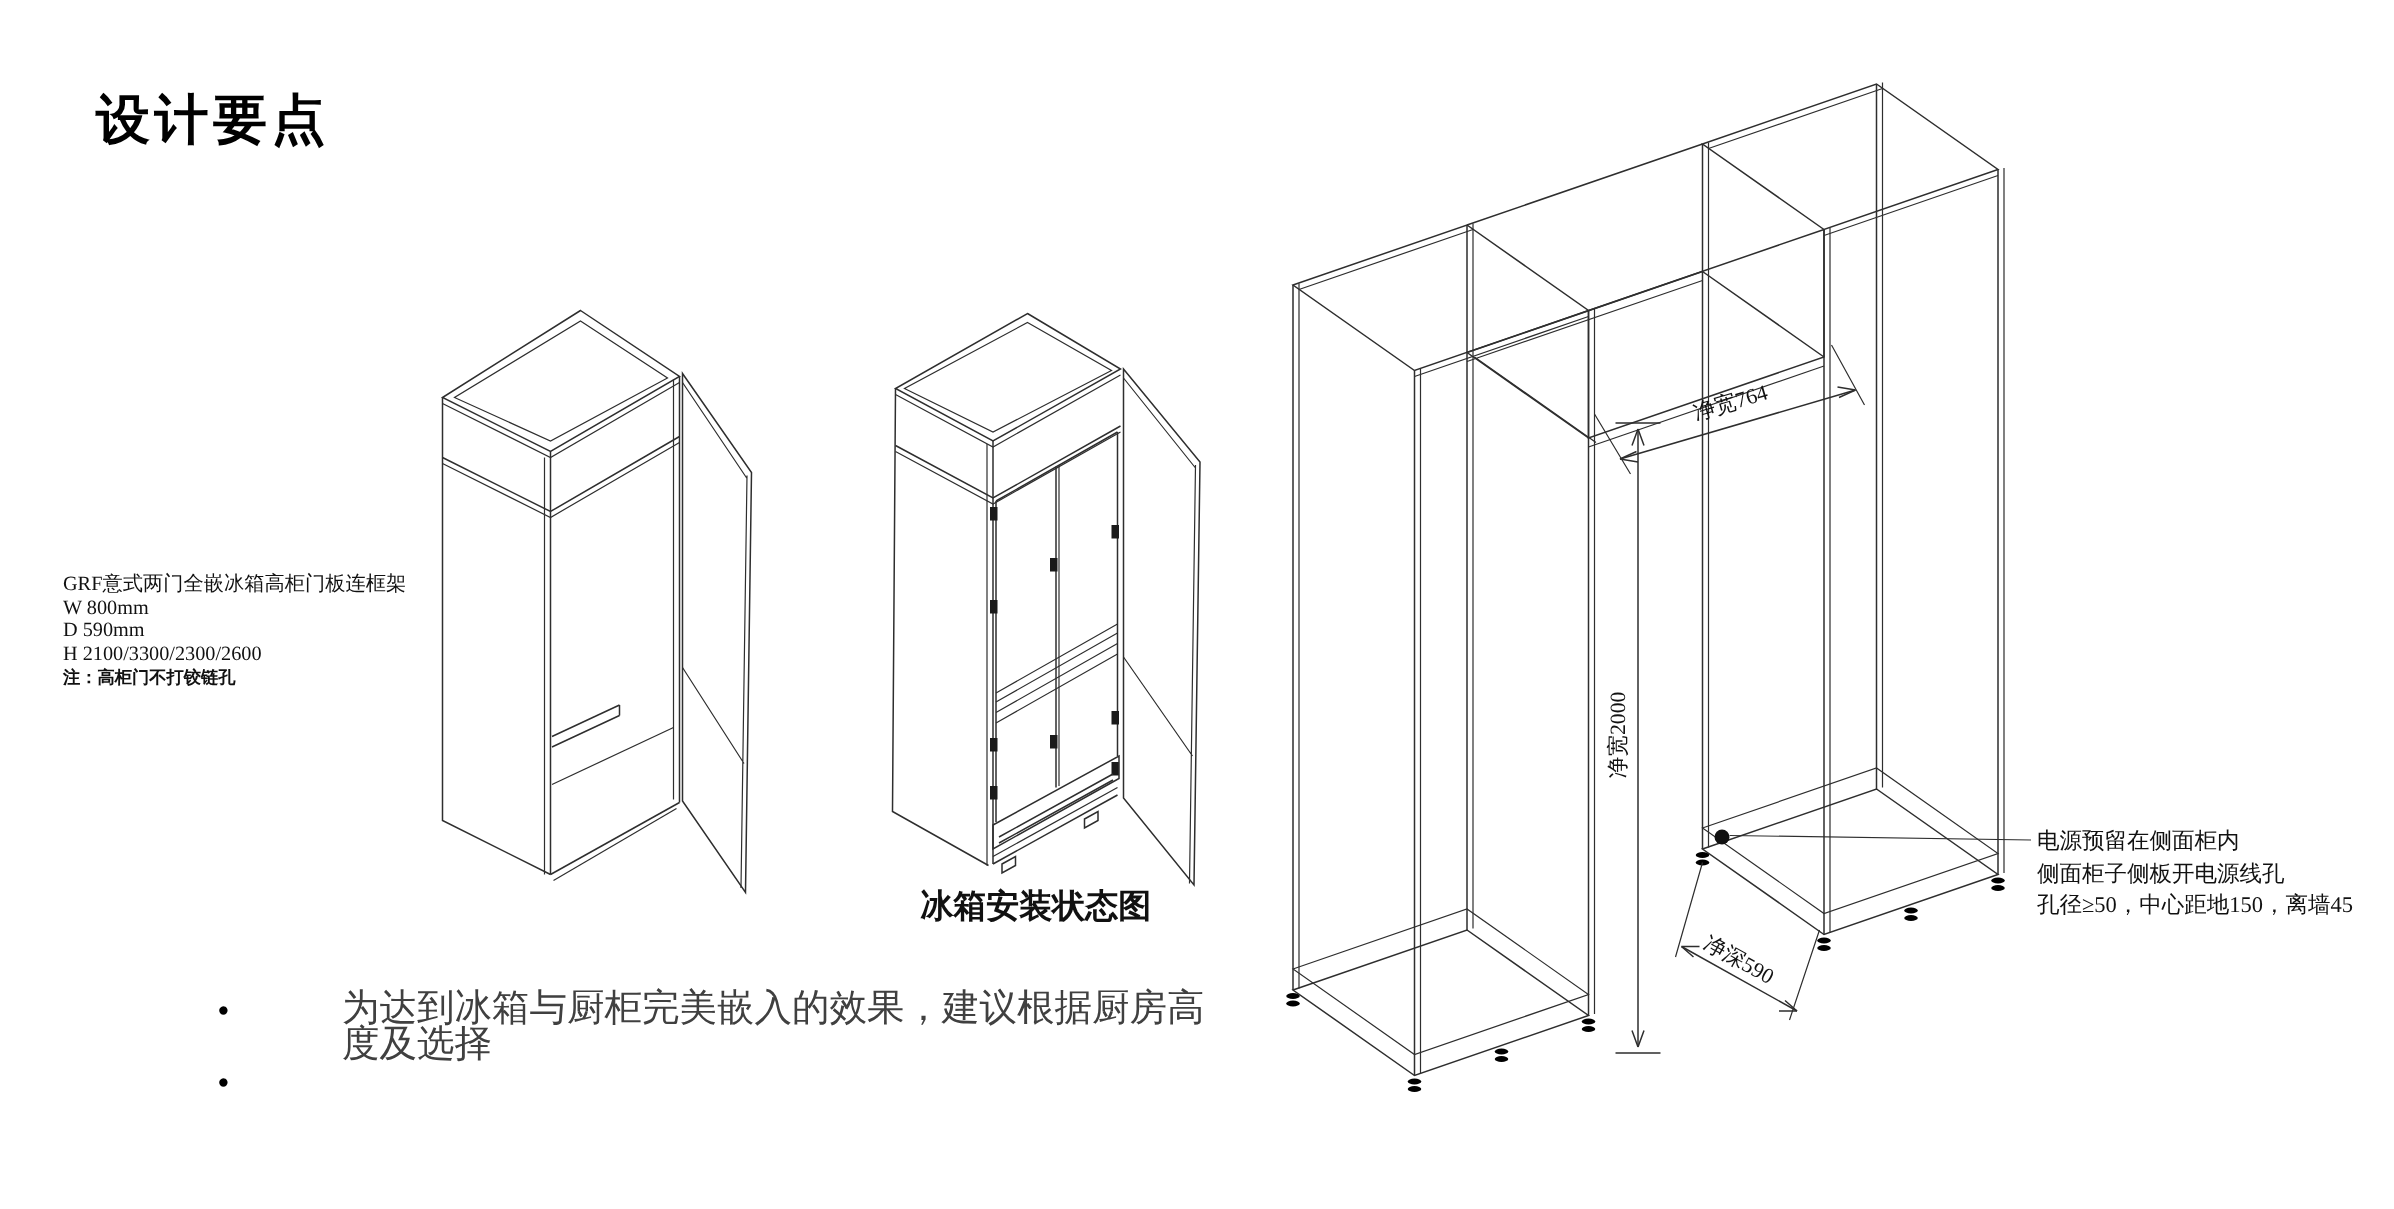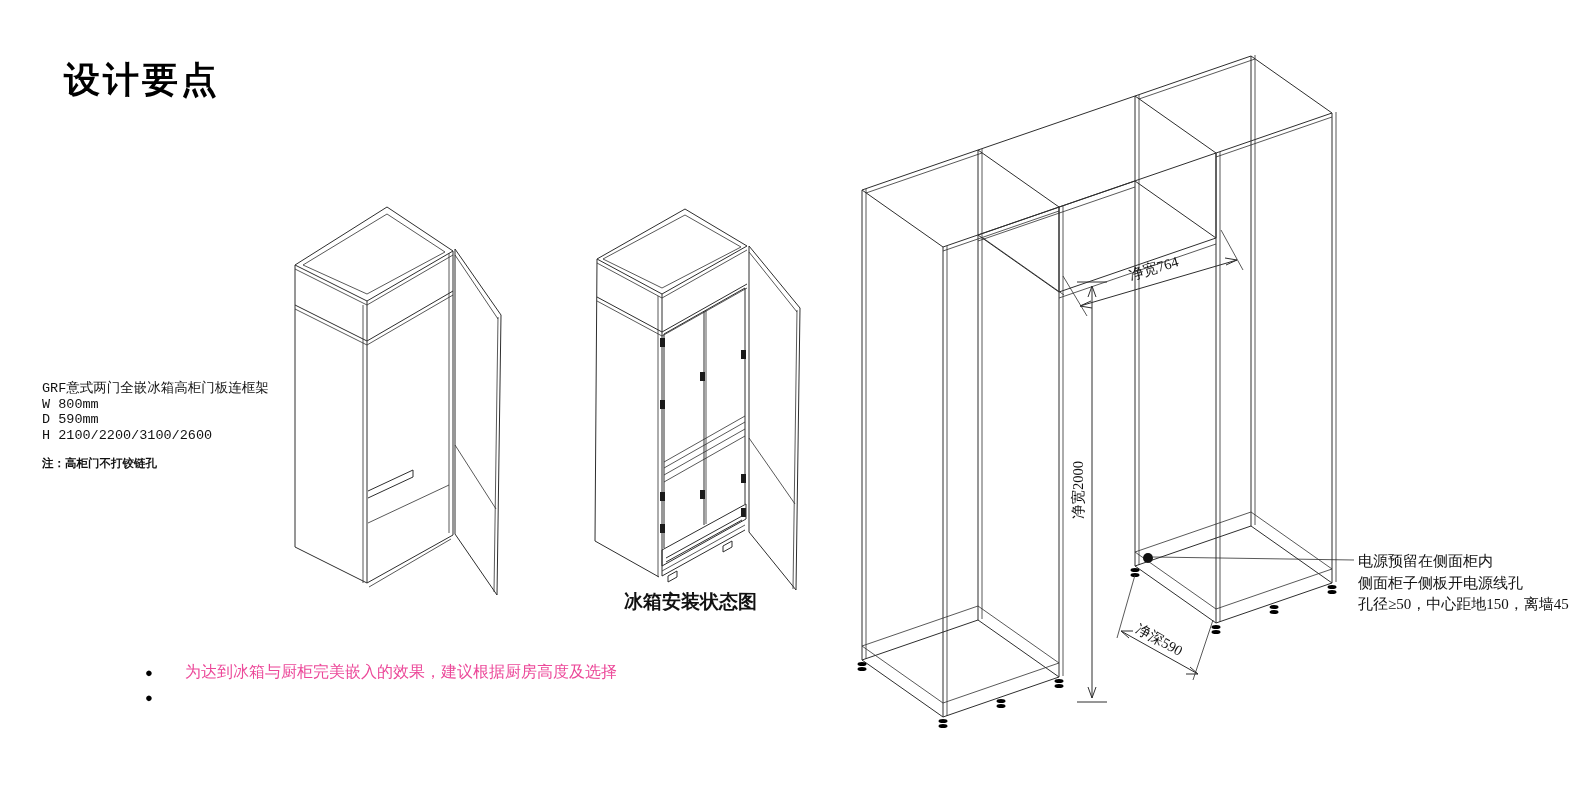--- a/index.html
+++ b/index.html
@@ -1,45 +1,45 @@
 <!DOCTYPE html>
 <html><head>
 <meta charset="utf-8">
 <style>
   * { margin:0; padding:0; box-sizing:border-box; }
   html,body { width:1596px; height:806px; background:#ffffff; overflow:hidden; position:relative;
               font-family:"Liberation Sans", sans-serif; color:#000; }
   .abs { position:absolute; }
   .title { left:64px; top:56px; font-size:36px; font-weight:bold; letter-spacing:3px; color:#000; }
-  .spec { left:42px; top:381px; width:270px; font-family:Liberation Mono, monospace; font-size:13.5px; line-height:15.5px; color:#111; }
-  .spec .spec-note { font-size:11.5px; font-weight:bold; margin-top:13px; }
+  .spec { left:42px; top:381px; width:270px; font-family:Liberation Serif, serif; font-size:13.5px; line-height:15.5px; color:#111; }
+  .spec .spec-note { font-size:11.5px; font-weight:bold; margin-top:2px; }
   .caption { left:598px; top:589px; width:185px; text-align:center; font-family:"Liberation Serif", serif;
-             font-size:19px; font-weight:bold; color:#111; }
+             font-size:22px; font-weight:bold; color:#111; }
   .power-note { left:1358px; top:551px; width:245px; font-family:"Liberation Serif", serif;
                 font-size:15px; line-height:21.5px; color:#111; white-space:nowrap; }
   .bullets { left:145px; top:660px; width:660px; }
   .bullet-row { display:flex; align-items:flex-start; }
   .bullet-marker { width:40px; font-size:13px; line-height:24px; padding-top:1px; color:#000; flex:0 0 40px; }
-  .bullet-text { font-size:16px; line-height:24px; color:#ec4899; }
+  .bullet-text { font-size:25px; line-height:24px; color:#404040;margin-left:43px; }
   svg { position:absolute; overflow:visible; }
   svg path, svg line, svg polyline, svg circle.o { fill:none; stroke:#2e2e2e; stroke-width:1; }
   svg .thin { stroke-width:0.8; }
   svg text { font-family:"Liberation Serif", serif; fill:#111; }
   .dim-label { font-size:14.5px; }
 </style>
 </head>
 <body>
 
 <div class="abs title">设计要点</div>
 
 <div class="abs spec">
   <div>GRF意式两门全嵌冰箱高柜门板连框架</div>
   <div>W 800mm</div>
   <div>D 590mm</div>
-  <div>H 2100/2200/3100/2600</div>
+  <div>H 2100/3300/2300/2600</div>
   <div class="spec-note">注：高柜门不打铰链孔</div>
 </div>
 
 <svg class="abs" style="left:283px; top:193px;" width="270" height="425" viewBox="0 0 270 425">
 
   <path d="M104,14 L170,58 L84,108 L12,72 Z"></path>
   <path class="thin" d="M104,21 L162,59 L84,101 L20,72 Z"></path>
 
   <path class="thin" d="M12,76 L84,112 L170,62"></path>
   <path d="M12,112 L84,148 L170,98"></path>

